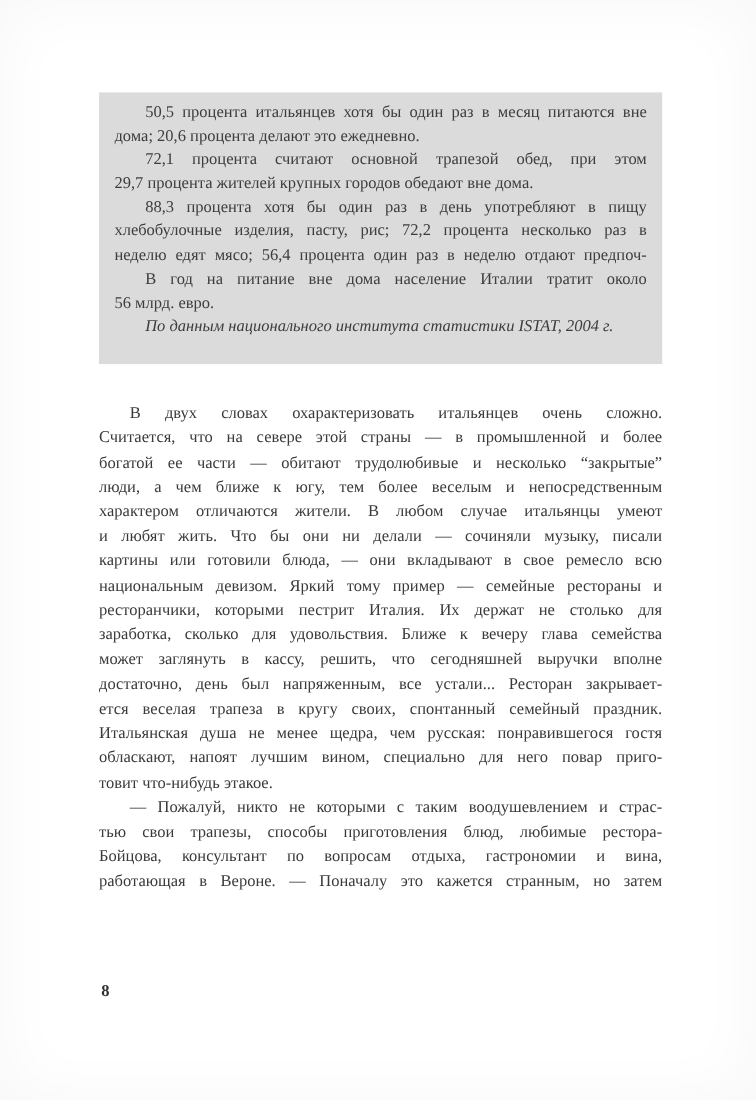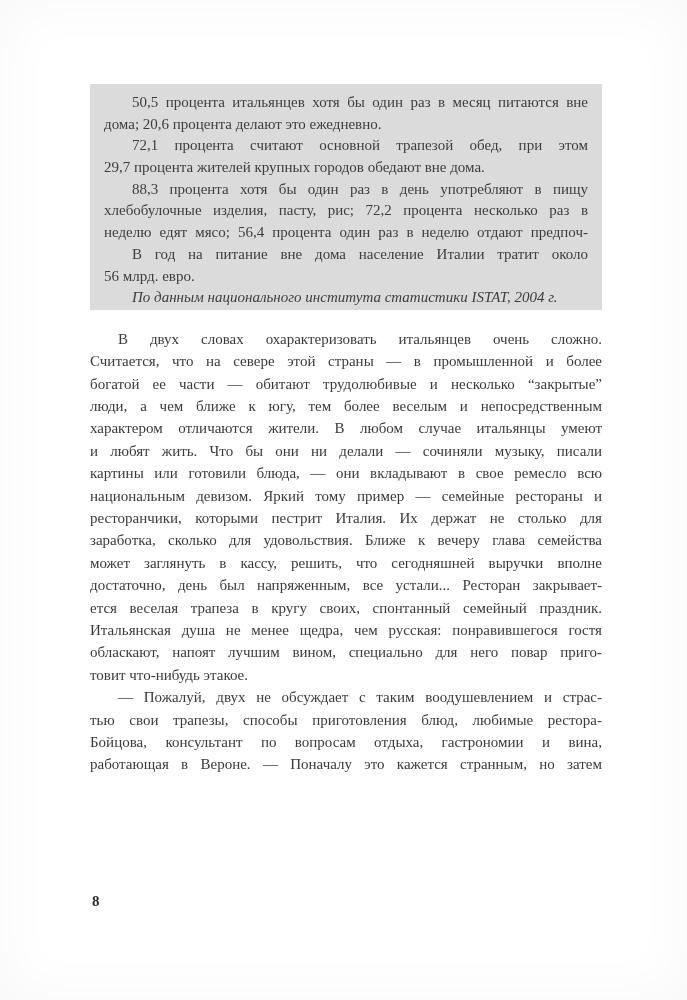--- a/index.html
+++ b/index.html
@@ -14,26 +14,26 @@
   .page {
     position: absolute; inset: 0;
     box-shadow: inset 0 0 60px rgba(0,0,0,0.035);
   }
   .content {
     position: absolute;
     left: 90px; top: 84px;
     width: 512px;
   }
   .stat-block {
-    padding: 8px 14px 1px 14px;
+    padding: 8px 14px 22px 14px;
     font-size: 15px;
   }
   .stat-block .line { line-height: 21.7px; height: 21.7px; }
   .body-text {
-    margin-top: 18px;
+    margin-top: 34px;
     font-size: 15px;
     color: #3a3a3a;
   }
   .body-text .line { line-height: 22.4px; height: 22.4px; }
   .para { margin: 0; }
   .line {
     text-align: justify;
     text-align-last: justify;
     overflow: hidden;
     white-space: normal;
@@ -89,21 +89,21 @@
           <div class="line">ресторанчики, которыми пестрит Италия. Их держат не столько для</div>
           <div class="line">заработка, сколько для удовольствия. Ближе к вечеру глава семейства</div>
           <div class="line">может заглянуть в кассу, решить, что сегодняшней выручки вполне</div>
           <div class="line">достаточно, день был напряженным, все устали... Ресторан закрывает-</div>
           <div class="line">ется веселая трапеза в кругу своих, спонтанный семейный праздник.</div>
           <div class="line">Итальянская душа не менее щедра, чем русская: понравившегося гостя</div>
           <div class="line">обласкают, напоят лучшим вином, специально для него повар приго-</div>
           <div class="line para-last">товит что-нибудь этакое.</div>
         </div>
         <div class="para">
-          <div class="line para-first">— Пожалуй, двух не обсуждает с таким воодушевлением и страс-</div>
+          <div class="line para-first">— Пожалуй, никто не которыми с таким воодушевлением и страс-</div>
           <div class="line">тью свои трапезы, способы приготовления блюд, любимые рестора-</div>
           <div class="line">Бойцова, консультант по вопросам отдыха, гастрономии и вина,</div>
           <div class="line">работающая в Вероне. — Поначалу это кажется странным, но затем</div>
         </div>
       </section>
   </div>
   <div class="page-number">8</div>
 </div>
 
 </body></html>

